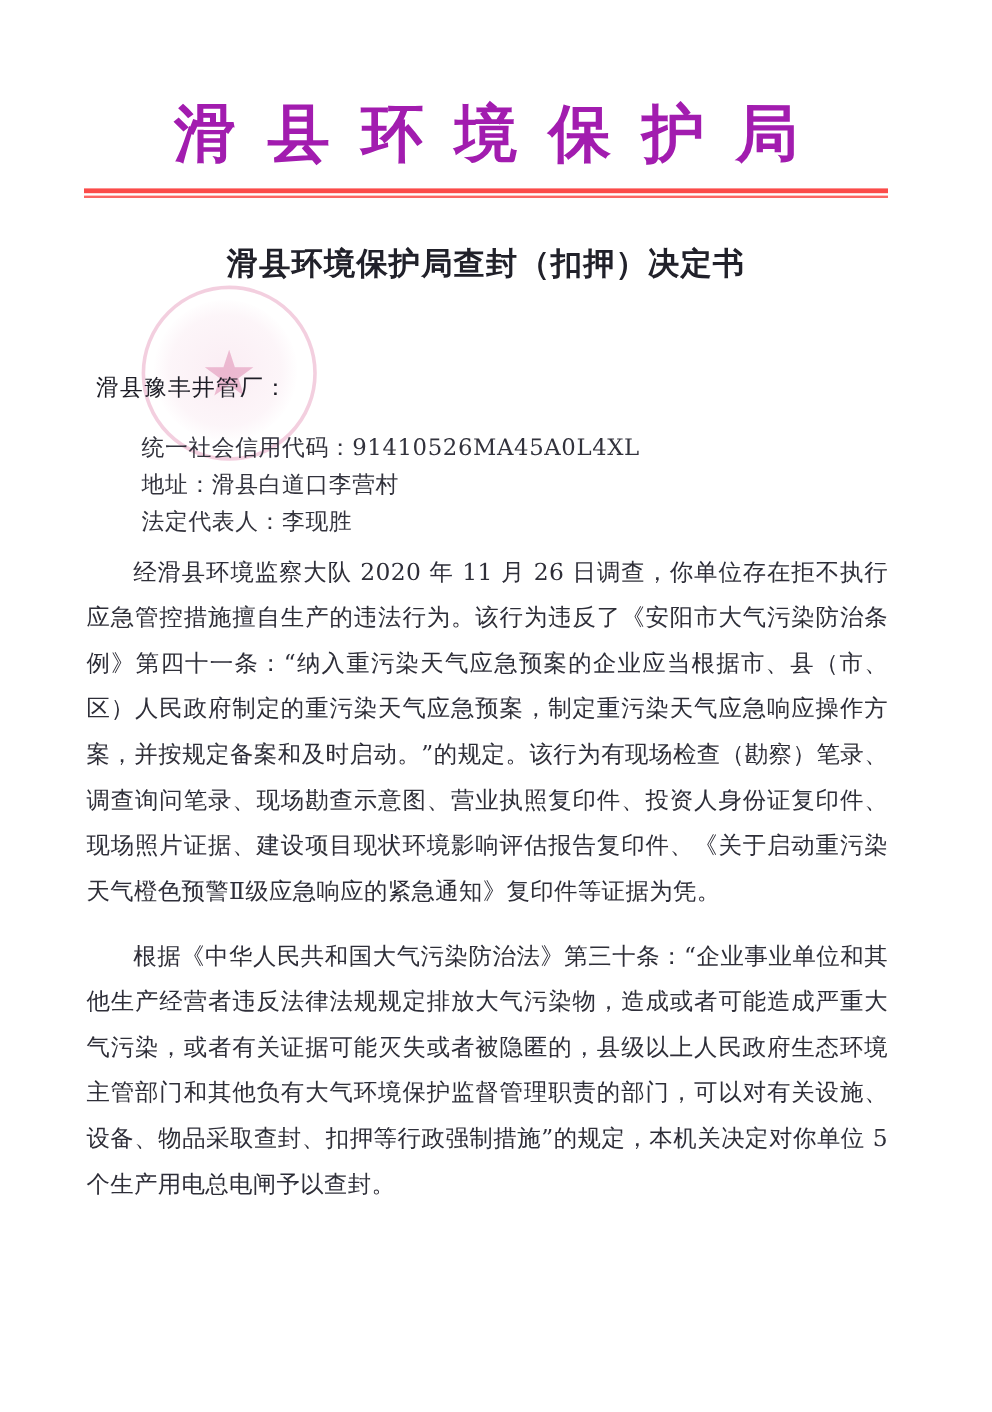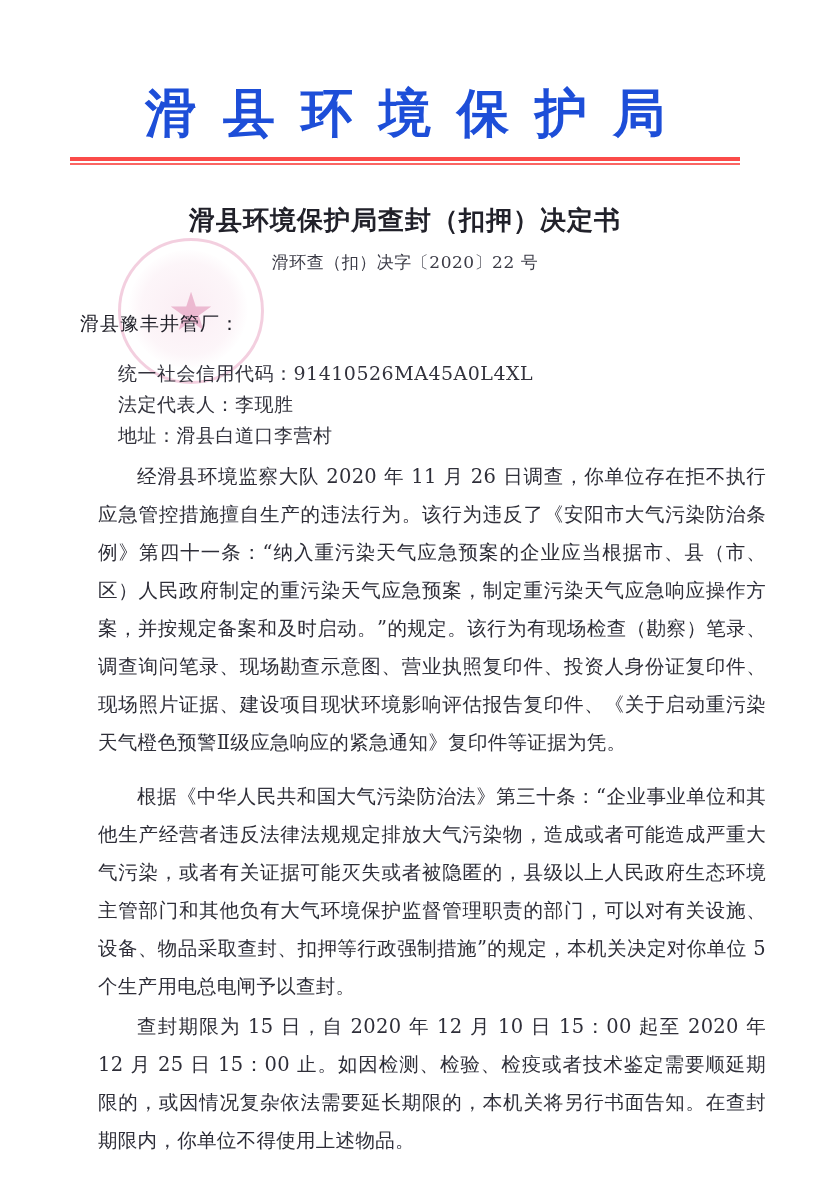--- a/index.html
+++ b/index.html
@@ -23,27 +23,27 @@
   
   .letterhead {
     position: absolute;
     left: 70px;
     top: 82px;
     width: 670px;
     text-align: center;
   }
 
   .letterhead-title {
-    font-family: Liberation Sans, sans-serif;
+    font-family: Liberation Serif, serif;
     font-weight: bold;
     font-size: 52px;
     line-height: 62px;
     letter-spacing: 26px;
     text-indent: 26px;
-    color: #1d4ed8;
+    color: #a21caf;
     white-space: nowrap;
   }
 
   .letterhead-rule {
     position: absolute;
     left: 70px;
     width: 670px;
   }
   .rule-thick {
     top: 157px;
@@ -140,21 +140,20 @@
     letter-spacing: 0.5px;
     color: #32323c;
   }
 
   
   .body-copy {
     position: absolute;
     left: 72px;
     top: 458px;
     width: 668px;
-    margin-left: 26px;
   }
 
   .para {
     font-size: 19.5px;
     line-height: 38px;
     letter-spacing: 0.3px;
     text-align: justify;
     text-justify: inter-character;
     text-indent: 2em;
     margin: 0 0 2px 0;
@@ -176,31 +175,29 @@
   <div class="letterhead-rule rule-thick"></div>
   <div class="letterhead-rule rule-thin"></div>
 
   <div class="seal-smudge"></div>
   <div class="seal">
     <span class="seal-star">★</span>
   </div>
 
   <div class="doc-title">滑县环境保护局查封（扣押）决定书</div>
 
-  <div class="doc-number">滑环查（扣）决字〔2020〕22 号</div>
 
   <div class="recipient">
     <div class="recipient-name">滑县豫丰井管厂：</div>
     <div class="recipient-lines">
       <div class="recipient-line">统一社会信用代码：91410526MA45A0L4XL</div>
+      <div class="recipient-line">地址：滑县白道口李营村</div>
       <div class="recipient-line">法定代表人：李现胜</div>
-      <div class="recipient-line">地址：滑县白道口李营村</div>
     </div>
   </div>
 
   <div class="body-copy">
     <p class="para">经滑县环境监察大队 2020 年 11 月 26 日调查，你单位存在拒不执行应急管控措施擅自生产的违法行为。该行为违反了《安阳市大气污染防治条例》第四十一条：“纳入重污染天气应急预案的企业应当根据市、县（市、区）人民政府制定的重污染天气应急预案，制定重污染天气应急响应操作方案，并按规定备案和及时启动。”的规定。该行为有现场检查（勘察）笔录、调查询问笔录、现场勘查示意图、营业执照复印件、投资人身份证复印件、现场照片证据、建设项目现状环境影响评估报告复印件、《关于启动重污染天气橙色预警Ⅱ级应急响应的紧急通知》复印件等证据为凭。</p>
     <p class="para spaced-before">根据《中华人民共和国大气污染防治法》第三十条：“企业事业单位和其他生产经营者违反法律法规规定排放大气污染物，造成或者可能造成严重大气污染，或者有关证据可能灭失或者被隐匿的，县级以上人民政府生态环境主管部门和其他负有大气环境保护监督管理职责的部门，可以对有关设施、设备、物品采取查封、扣押等行政强制措施”的规定，本机关决定对你单位 5 个生产用电总电闸予以查封。</p>
-    <p class="para">查封期限为 15 日，自 2020 年 12 月 10 日 15：00 起至 2020 年 12 月 25 日 15：00 止。如因检测、检验、检疫或者技术鉴定需要顺延期限的，或因情况复杂依法需要延长期限的，本机关将另行书面告知。在查封期限内，你单位不得使用上述物品。</p>
 
   </div>
 
 </div>
 
 </body></html>

